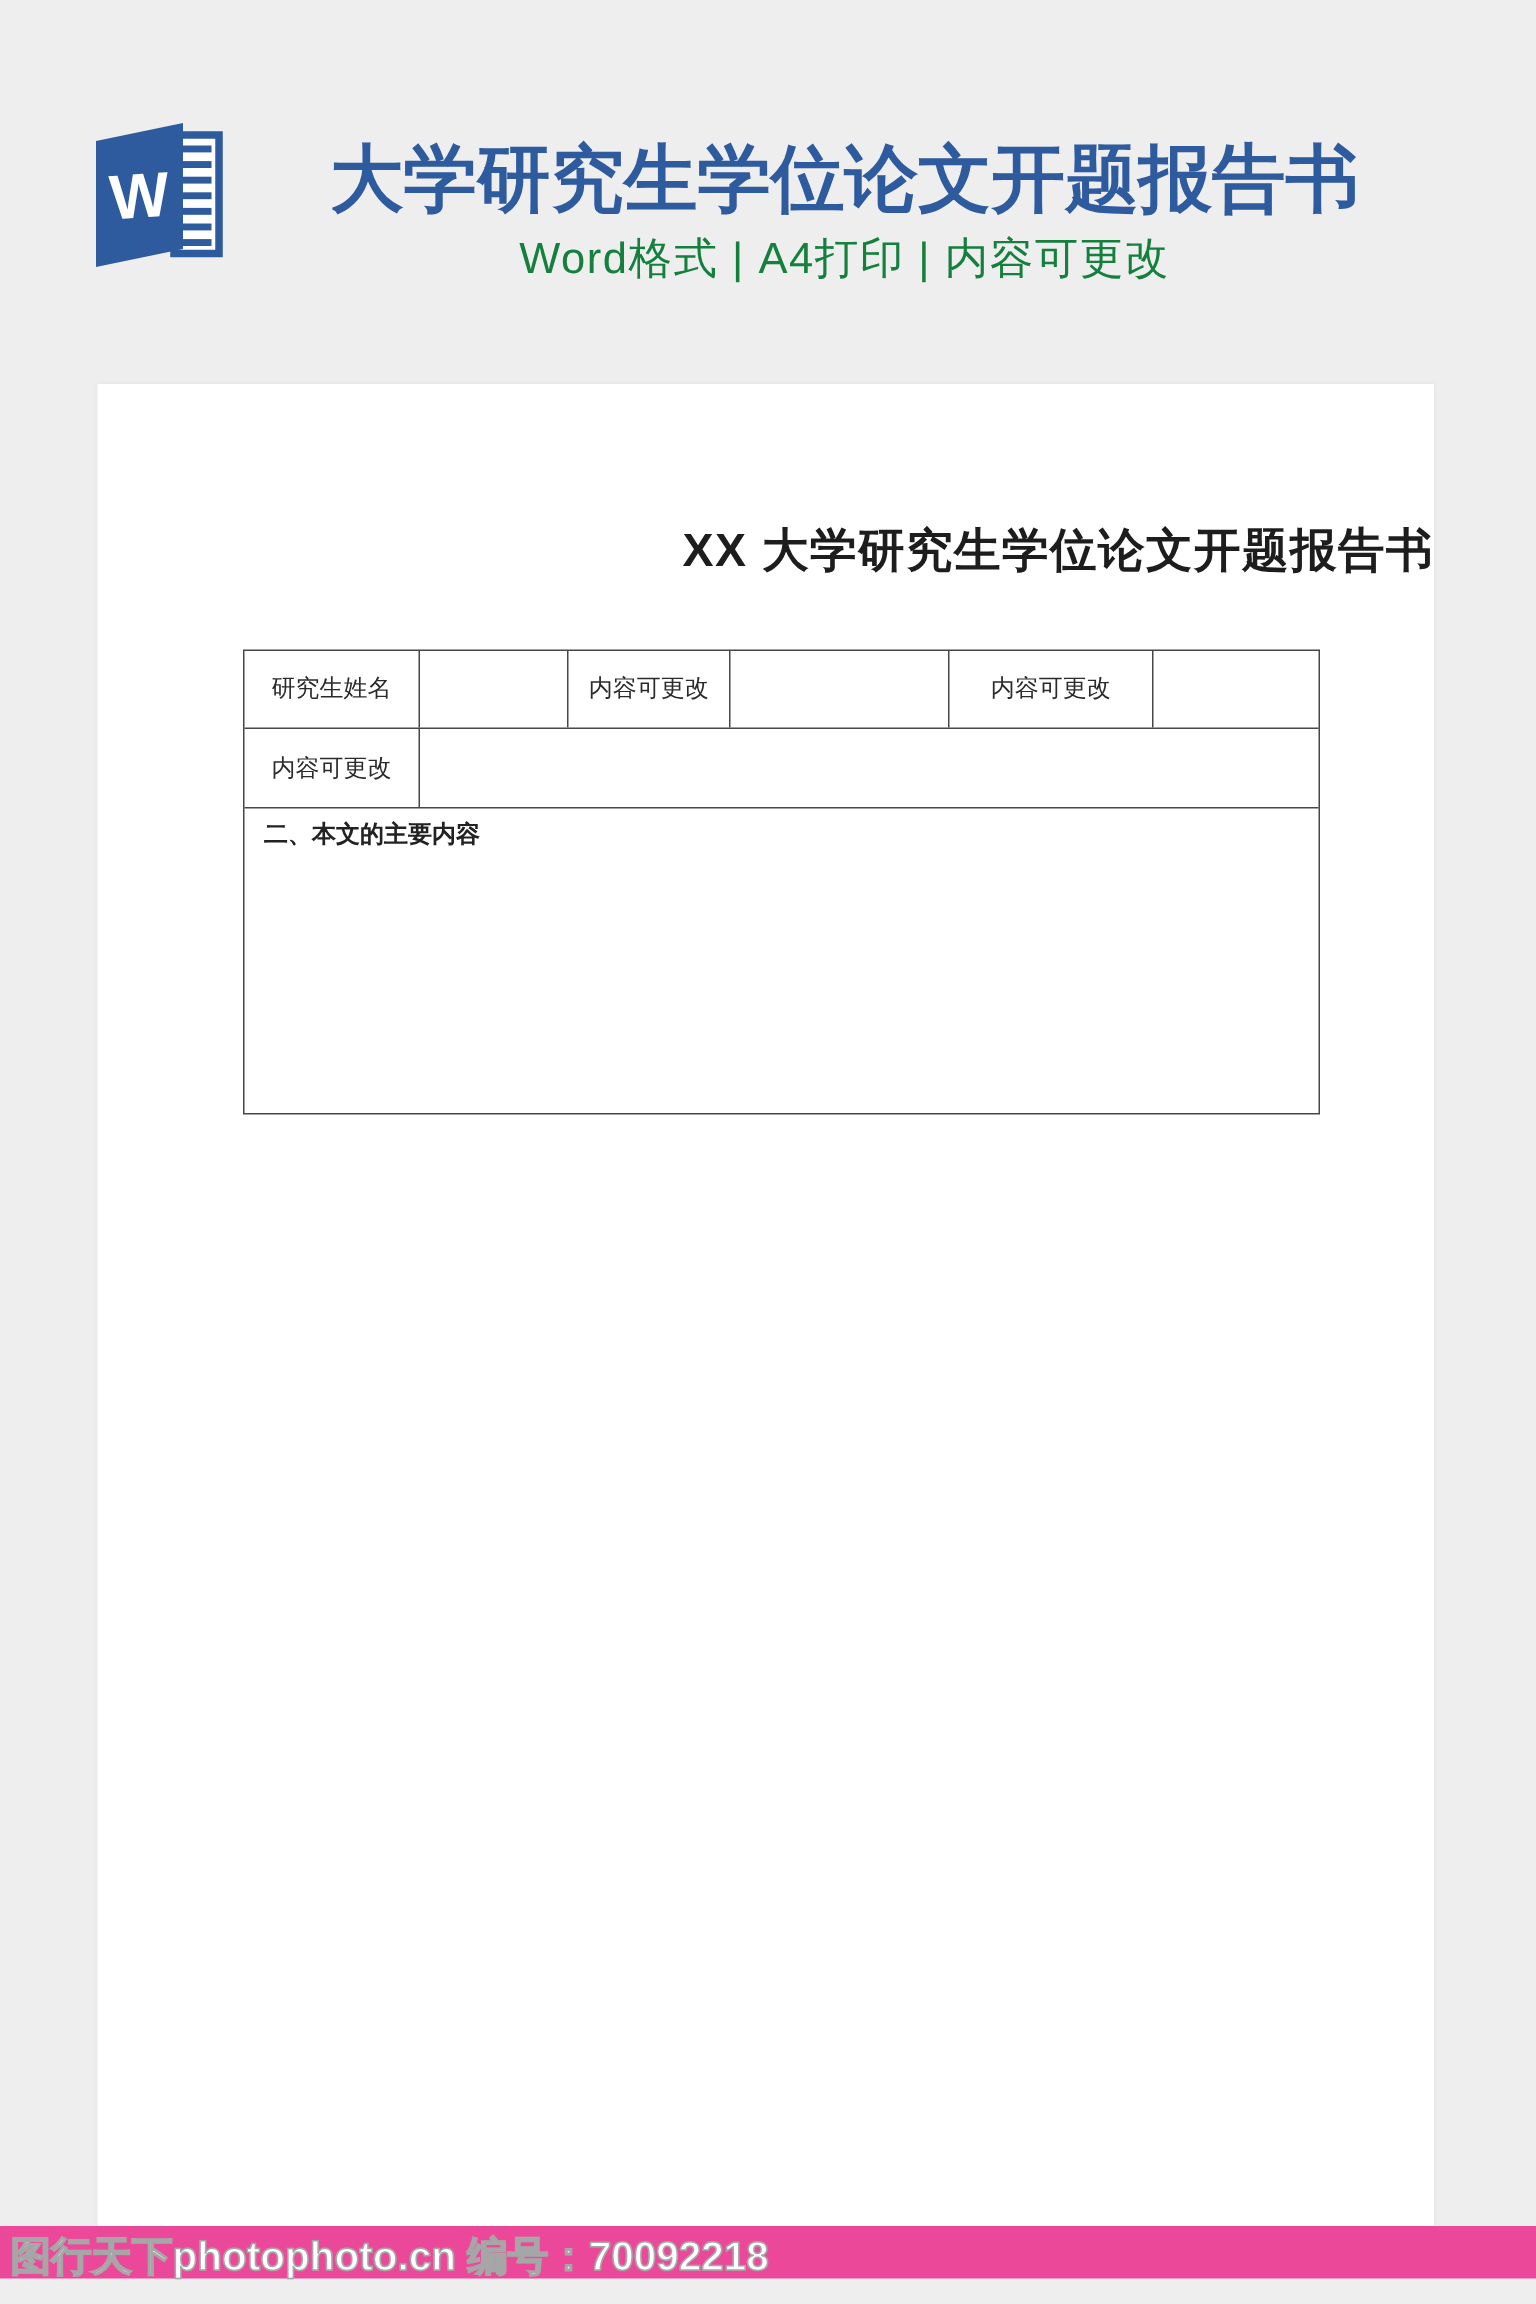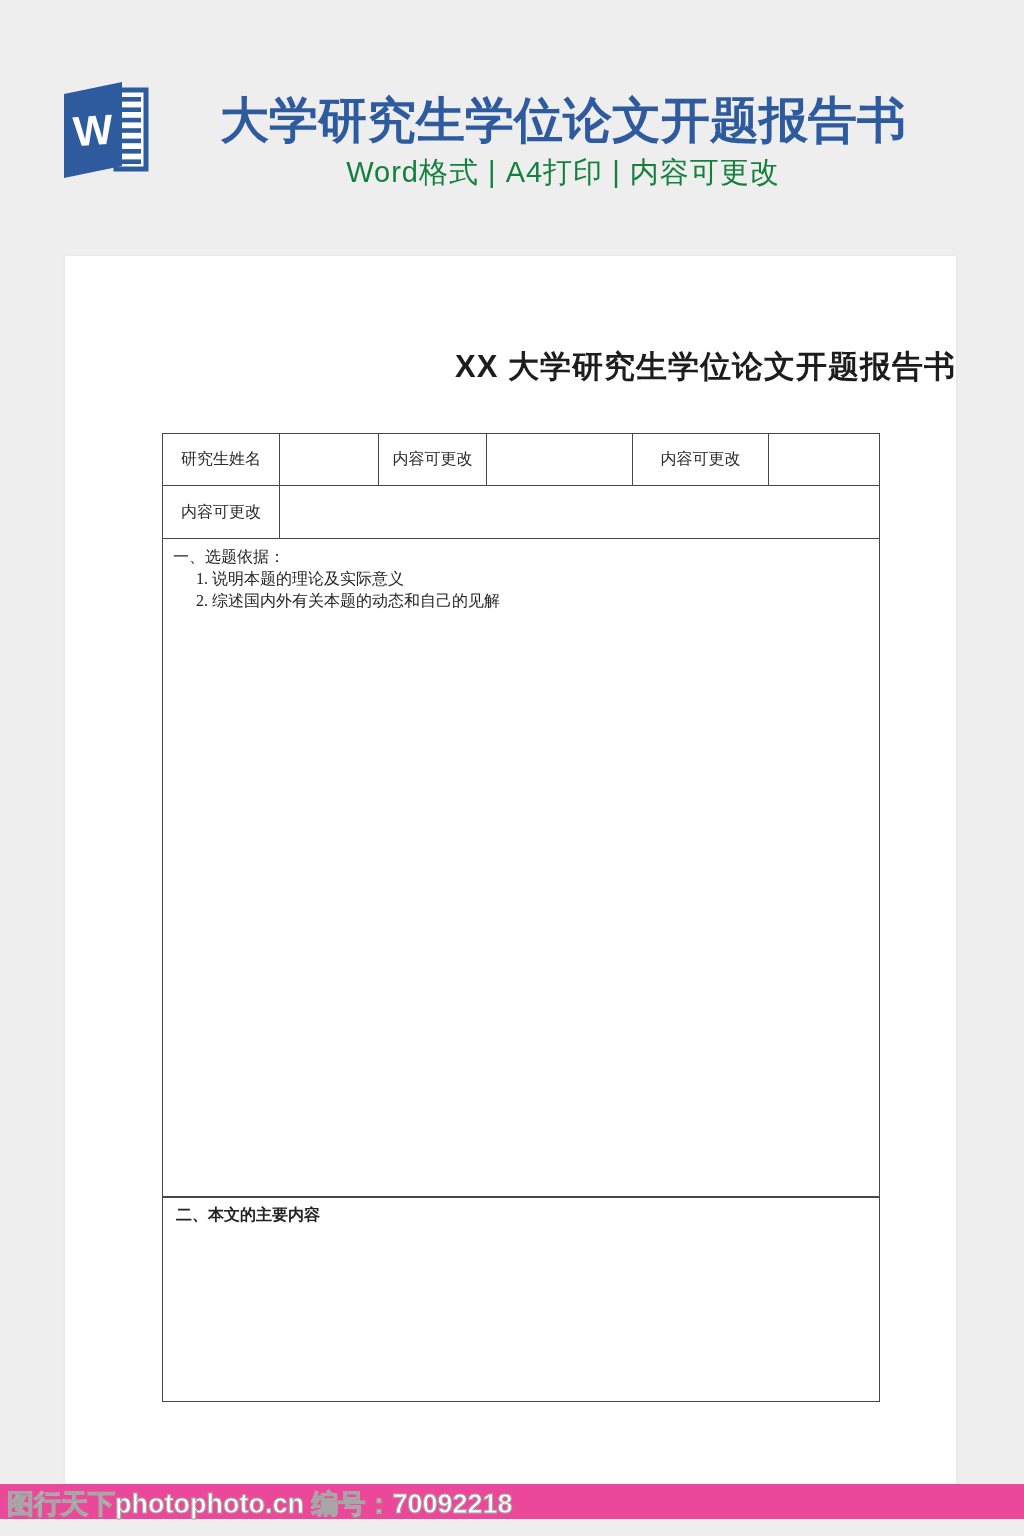--- a/index.html
+++ b/index.html
@@ -131,27 +131,20 @@
       <div class="cell c-val2"></div>
       <div class="cell c-lab3">内容可更改</div>
       <div class="cell c-val3"></div>
     </div>
 
     <div class="frow r2">
       <div class="cell c-labw">内容可更改</div>
       <div class="cell c-valw"></div>
     </div>
 
-    <div class="sec1">
-      <div>一、选题依据：</div>
-      <div class="sec1-items">
-        <div>1. 说明本题的理论及实际意义</div>
-        <div>2. 综述国内外有关本题的动态和自己的见解</div>
-      </div>
-    </div>
 
     <div class="sec2">
       <div>二、本文的主要内容</div>
     </div>
   </div>
 </div>
 
 <div class="wm-band">
   <div class="wm-text">图行天下photophoto.cn 编号：70092218</div>
 </div>

